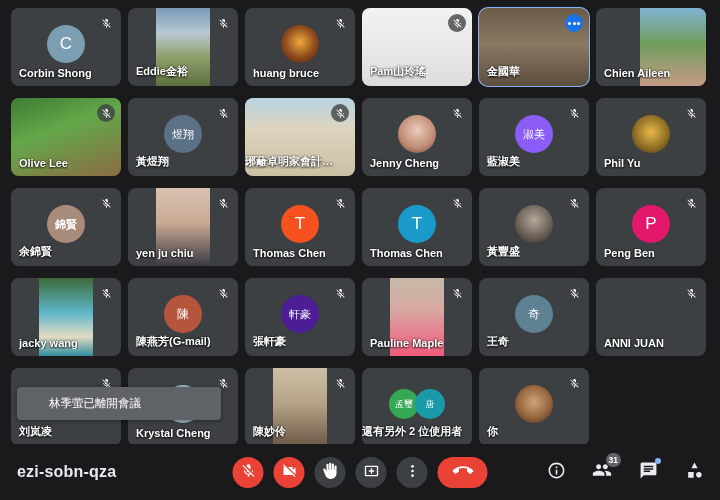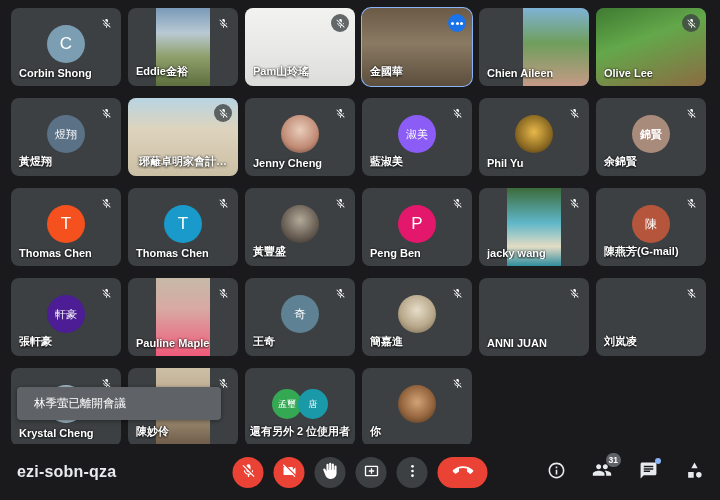--- a/index.html
+++ b/index.html
@@ -62,21 +62,21 @@
   .avatar.cjk { font-size: 12px; font-weight: 500; }
   .avatar.cjk2 { font-size: 11px; font-weight: 500; }
   .name {
     position: absolute; left: 8px; bottom: 7px;
     color: #fff; font-size: 11px; font-weight: bold;
     text-shadow: 0 1px 3px rgba(0,0,0,.85), 0 0 2px rgba(0,0,0,.7);
     white-space: nowrap; max-width: 98px; overflow: hidden;
     text-overflow: ellipsis;
     z-index: 4;
   }
-  .name.center { left: 0; right: 0; text-align: center; max-width: none; }
+  .name.center { left: 0; right: 0; text-align: left; max-width: none; }
   .mic {
     position: absolute; right: 6px; top: 6px;
     width: 18px; height: 18px; border-radius: 50%;
     background: rgba(60,64,67,.78);
     display: flex; align-items: center; justify-content: center;
     z-index: 5;
   }
   .mic svg { width: 11px; height: 11px; fill: #fff; }
   .more-btn {
     position: absolute; right: 6px; top: 6px;
@@ -98,21 +98,21 @@
   .dual-av .a2 { right: 0; background: #1a9aa8; }
 
   
   #toast {
     position: absolute;
     left: 17px; top: 387px;
     width: 204px; height: 33px;
     background: #5f6368;
     border-radius: 4px;
     display: flex; align-items: center;
-    padding-left: 17px;
+    padding-left: 32px;
     color: #fff; font-size: 11.5px;
     z-index: 30;
     box-shadow: 0 1px 4px rgba(0,0,0,.4);
   }
 
   
   #bottombar {
     position: absolute; left: 0; bottom: 0;
     width: 720px; height: 56px;
     background: #1a1a1c;
@@ -185,20 +185,29 @@
       <div class="tile">
         <div class="vidportrait" style="background: linear-gradient(rgb(122, 154, 184) 0%, rgb(185, 201, 212) 32%, rgb(143, 160, 108) 62%, rgb(93, 111, 62) 100%);"></div>
         <div class="name">Eddie金裕</div>
         <div class="mic">
           <svg viewBox="0 0 24 24">
             <path d="M19 11h-1.7c0 .74-.16 1.43-.43 2.05l1.23 1.23c.56-.98.9-2.09.9-3.28zm-4.02.17c0-.06.02-.11.02-.17V5c0-1.66-1.34-3-3-3-1.54 0-2.79 1.16-2.96 2.65l5.94 5.52zM4.27 3L3 4.27l6.01 6.01V11c0 1.66 1.33 3 2.99 3 .22 0 .44-.03.65-.08l1.66 1.66c-.71.33-1.5.52-2.31.52-2.76 0-5.3-2.1-5.3-5.1H5c0 3.41 2.72 6.23 6 6.72V21h2v-3.28c.91-.13 1.77-.45 2.54-.9L19.73 21 21 19.73 4.27 3z"></path>
           </svg>
         </div>
       </div>
       <div class="tile">
+        <div class="avatar" style="background: radial-gradient(circle at 50% 45%, rgb(240, 169, 58) 0%, rgb(141, 74, 30) 55%, rgb(58, 33, 20) 100%);"></div>
+        <div class="name">huang bruce</div>
+        <div class="mic">
+          <svg viewBox="0 0 24 24">
+            <path d="M19 11h-1.7c0 .74-.16 1.43-.43 2.05l1.23 1.23c.56-.98.9-2.09.9-3.28zm-4.02.17c0-.06.02-.11.02-.17V5c0-1.66-1.34-3-3-3-1.54 0-2.79 1.16-2.96 2.65l5.94 5.52zM4.27 3L3 4.27l6.01 6.01V11c0 1.66 1.33 3 2.99 3 .22 0 .44-.03.65-.08l1.66 1.66c-.71.33-1.5.52-2.31.52-2.76 0-5.3-2.1-5.3-5.1H5c0 3.41 2.72 6.23 6 6.72V21h2v-3.28c.91-.13 1.77-.45 2.54-.9L19.73 21 21 19.73 4.27 3z"></path>
+          </svg>
+        </div>
+      </div>
+      <div class="tile">
         <div class="vidfill" style="background: linear-gradient(rgb(242, 242, 240) 0%, rgb(232, 232, 230) 55%, rgb(220, 220, 218) 100%);"></div>
         <div class="name">Pam山玲瑤</div>
         <div class="mic">
           <svg viewBox="0 0 24 24">
             <path d="M19 11h-1.7c0 .74-.16 1.43-.43 2.05l1.23 1.23c.56-.98.9-2.09.9-3.28zm-4.02.17c0-.06.02-.11.02-.17V5c0-1.66-1.34-3-3-3-1.54 0-2.79 1.16-2.96 2.65l5.94 5.52zM4.27 3L3 4.27l6.01 6.01V11c0 1.66 1.33 3 2.99 3 .22 0 .44-.03.65-.08l1.66 1.66c-.71.33-1.5.52-2.31.52-2.76 0-5.3-2.1-5.3-5.1H5c0 3.41 2.72 6.23 6 6.72V21h2v-3.28c.91-.13 1.77-.45 2.54-.9L19.73 21 21 19.73 4.27 3z"></path>
           </svg>
         </div>
       </div>
       <div class="tile active">
         <div class="vidfill" style="background: linear-gradient(rgb(107, 90, 70) 0%, rgb(138, 122, 99) 45%, rgb(92, 78, 61) 100%);"></div>
@@ -270,20 +279,29 @@
       <div class="tile">
         <div class="avatar cjk2" style="background: rgb(169, 139, 124); font-weight: bold;">錦賢</div>
         <div class="name">余錦賢</div>
         <div class="mic">
           <svg viewBox="0 0 24 24">
             <path d="M19 11h-1.7c0 .74-.16 1.43-.43 2.05l1.23 1.23c.56-.98.9-2.09.9-3.28zm-4.02.17c0-.06.02-.11.02-.17V5c0-1.66-1.34-3-3-3-1.54 0-2.79 1.16-2.96 2.65l5.94 5.52zM4.27 3L3 4.27l6.01 6.01V11c0 1.66 1.33 3 2.99 3 .22 0 .44-.03.65-.08l1.66 1.66c-.71.33-1.5.52-2.31.52-2.76 0-5.3-2.1-5.3-5.1H5c0 3.41 2.72 6.23 6 6.72V21h2v-3.28c.91-.13 1.77-.45 2.54-.9L19.73 21 21 19.73 4.27 3z"></path>
           </svg>
         </div>
       </div>
       <div class="tile">
+        <div class="vidportrait" style="background: linear-gradient(rgb(217, 194, 176) 0%, rgb(201, 169, 148) 45%, rgb(58, 58, 66) 100%);"></div>
+        <div class="name">yen ju chiu</div>
+        <div class="mic">
+          <svg viewBox="0 0 24 24">
+            <path d="M19 11h-1.7c0 .74-.16 1.43-.43 2.05l1.23 1.23c.56-.98.9-2.09.9-3.28zm-4.02.17c0-.06.02-.11.02-.17V5c0-1.66-1.34-3-3-3-1.54 0-2.79 1.16-2.96 2.65l5.94 5.52zM4.27 3L3 4.27l6.01 6.01V11c0 1.66 1.33 3 2.99 3 .22 0 .44-.03.65-.08l1.66 1.66c-.71.33-1.5.52-2.31.52-2.76 0-5.3-2.1-5.3-5.1H5c0 3.41 2.72 6.23 6 6.72V21h2v-3.28c.91-.13 1.77-.45 2.54-.9L19.73 21 21 19.73 4.27 3z"></path>
+          </svg>
+        </div>
+      </div>
+      <div class="tile">
         <div class="avatar" style="background: rgb(244, 81, 30);">T</div>
         <div class="name">Thomas Chen</div>
         <div class="mic">
           <svg viewBox="0 0 24 24">
             <path d="M19 11h-1.7c0 .74-.16 1.43-.43 2.05l1.23 1.23c.56-.98.9-2.09.9-3.28zm-4.02.17c0-.06.02-.11.02-.17V5c0-1.66-1.34-3-3-3-1.54 0-2.79 1.16-2.96 2.65l5.94 5.52zM4.27 3L3 4.27l6.01 6.01V11c0 1.66 1.33 3 2.99 3 .22 0 .44-.03.65-.08l1.66 1.66c-.71.33-1.5.52-2.31.52-2.76 0-5.3-2.1-5.3-5.1H5c0 3.41 2.72 6.23 6 6.72V21h2v-3.28c.91-.13 1.77-.45 2.54-.9L19.73 21 21 19.73 4.27 3z"></path>
           </svg>
         </div>
       </div>
       <div class="tile">
         <div class="avatar" style="background: rgb(26, 154, 202);">T</div>
@@ -344,29 +362,20 @@
         <div class="name">Pauline Maple</div>
         <div class="mic">
           <svg viewBox="0 0 24 24">
             <path d="M19 11h-1.7c0 .74-.16 1.43-.43 2.05l1.23 1.23c.56-.98.9-2.09.9-3.28zm-4.02.17c0-.06.02-.11.02-.17V5c0-1.66-1.34-3-3-3-1.54 0-2.79 1.16-2.96 2.65l5.94 5.52zM4.27 3L3 4.27l6.01 6.01V11c0 1.66 1.33 3 2.99 3 .22 0 .44-.03.65-.08l1.66 1.66c-.71.33-1.5.52-2.31.52-2.76 0-5.3-2.1-5.3-5.1H5c0 3.41 2.72 6.23 6 6.72V21h2v-3.28c.91-.13 1.77-.45 2.54-.9L19.73 21 21 19.73 4.27 3z"></path>
           </svg>
         </div>
       </div>
       <div class="tile">
         <div class="avatar cjk" style="background: rgb(95, 129, 148);">奇</div>
         <div class="name">王奇</div>
-        <div class="mic">
-          <svg viewBox="0 0 24 24">
-            <path d="M19 11h-1.7c0 .74-.16 1.43-.43 2.05l1.23 1.23c.56-.98.9-2.09.9-3.28zm-4.02.17c0-.06.02-.11.02-.17V5c0-1.66-1.34-3-3-3-1.54 0-2.79 1.16-2.96 2.65l5.94 5.52zM4.27 3L3 4.27l6.01 6.01V11c0 1.66 1.33 3 2.99 3 .22 0 .44-.03.65-.08l1.66 1.66c-.71.33-1.5.52-2.31.52-2.76 0-5.3-2.1-5.3-5.1H5c0 3.41 2.72 6.23 6 6.72V21h2v-3.28c.91-.13 1.77-.45 2.54-.9L19.73 21 21 19.73 4.27 3z"></path>
-          </svg>
-        </div>
-      </div>
-      <div class="tile">
-        <div class="avatar" style="background: radial-gradient(circle at 50% 40%, rgb(230, 221, 201) 0%, rgb(185, 169, 140) 55%, rgb(108, 95, 72) 100%);"></div>
-        <div class="name">簡嘉進</div>
         <div class="mic">
           <svg viewBox="0 0 24 24">
             <path d="M19 11h-1.7c0 .74-.16 1.43-.43 2.05l1.23 1.23c.56-.98.9-2.09.9-3.28zm-4.02.17c0-.06.02-.11.02-.17V5c0-1.66-1.34-3-3-3-1.54 0-2.79 1.16-2.96 2.65l5.94 5.52zM4.27 3L3 4.27l6.01 6.01V11c0 1.66 1.33 3 2.99 3 .22 0 .44-.03.65-.08l1.66 1.66c-.71.33-1.5.52-2.31.52-2.76 0-5.3-2.1-5.3-5.1H5c0 3.41 2.72 6.23 6 6.72V21h2v-3.28c.91-.13 1.77-.45 2.54-.9L19.73 21 21 19.73 4.27 3z"></path>
           </svg>
         </div>
       </div>
       <div class="tile">
         <div class="name">ANNI JUAN</div>
         <div class="mic">
           <svg viewBox="0 0 24 24">

